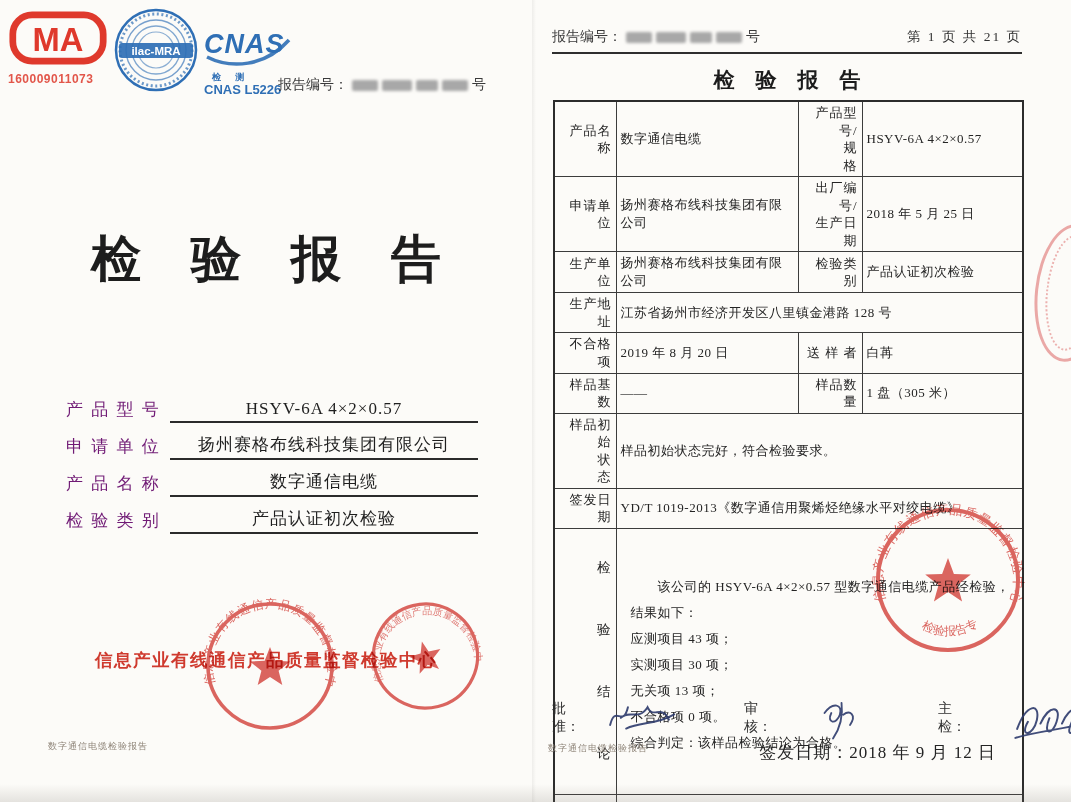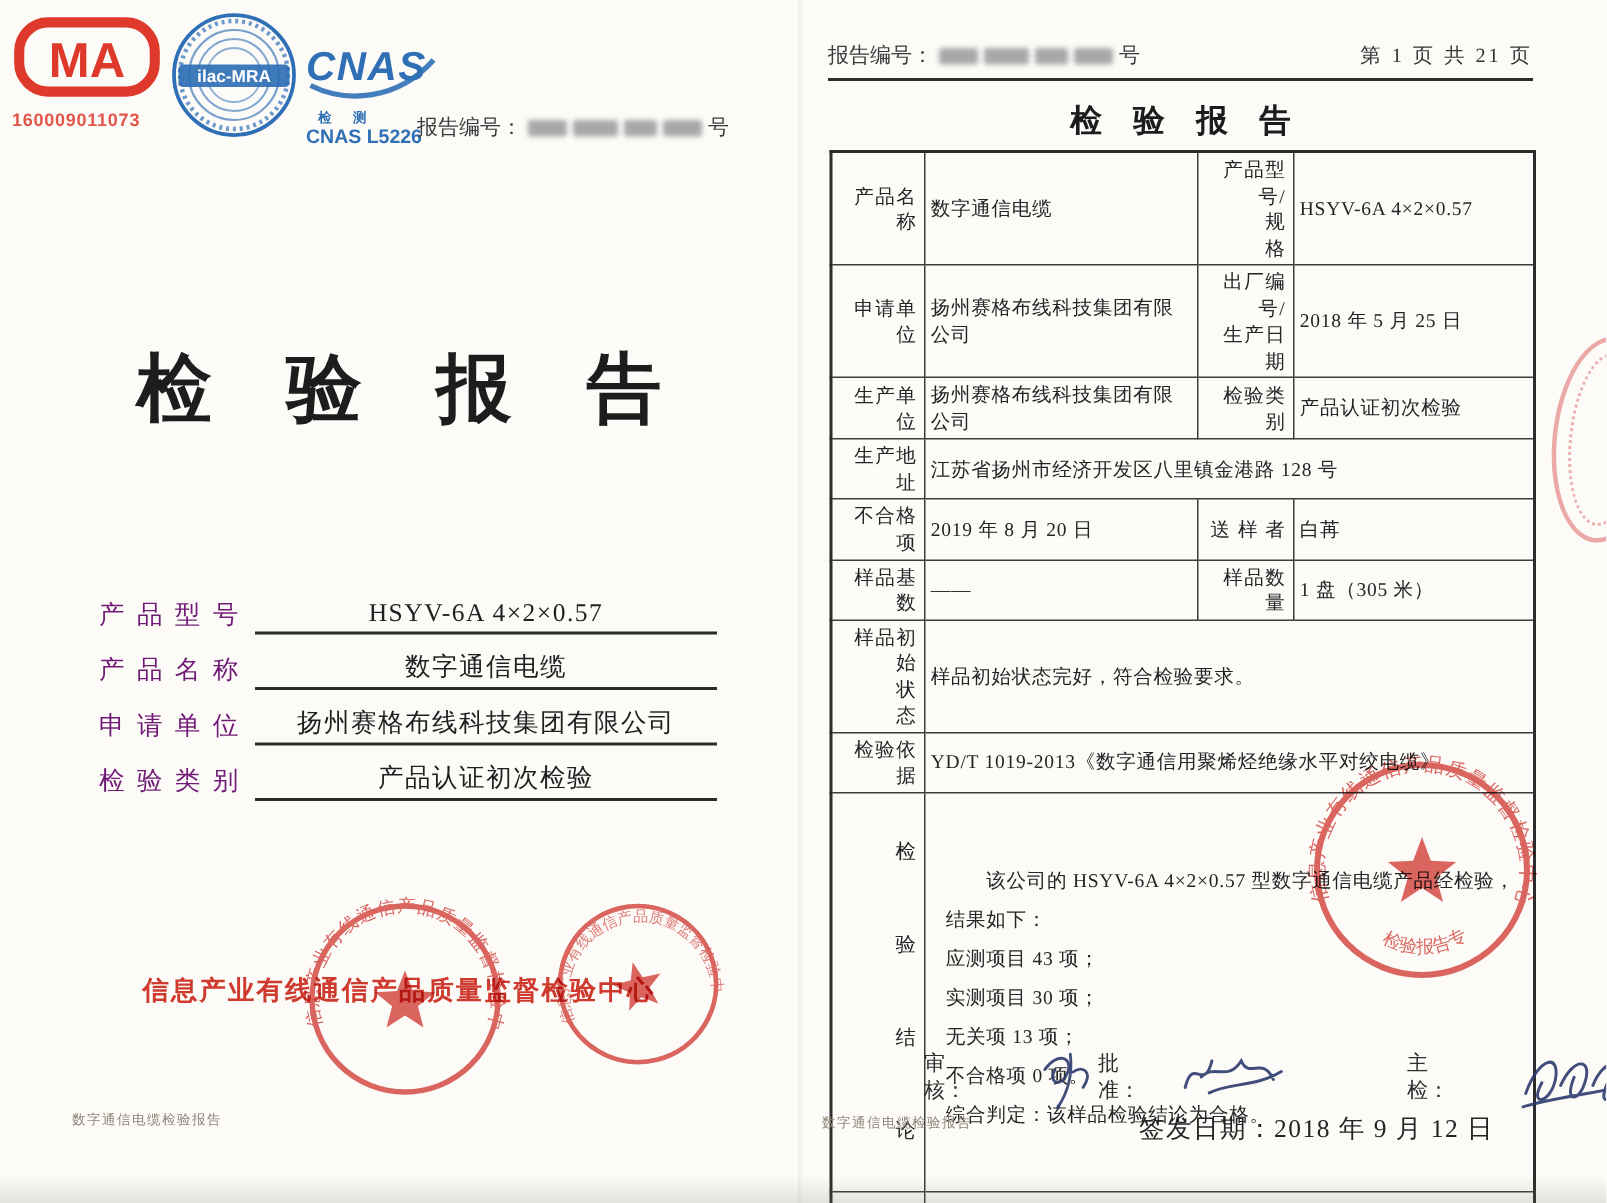--- a/index.html
+++ b/index.html
@@ -133,26 +133,26 @@
     </div>
 
     <div class="cover-title">检　验　报　告</div>
 
     <div class="cover-fields">
       <div class="cover-field">
         <span class="flabel">产 品 型 号</span>
         <span class="fline">HSYV-6A 4×2×0.57</span>
       </div>
       <div class="cover-field">
+        <span class="flabel">申 请 单 位</span>
+        <span class="fline">扬州赛格布线科技集团有限公司</span>
+      </div>
+      <div class="cover-field">
         <span class="flabel">产 品 名 称</span>
         <span class="fline">数字通信电缆</span>
-      </div>
-      <div class="cover-field">
-        <span class="flabel">申 请 单 位</span>
-        <span class="fline">扬州赛格布线科技集团有限公司</span>
       </div>
       <div class="cover-field">
         <span class="flabel">检 验 类 别</span>
         <span class="fline">产品认证初次检验</span>
       </div>
     </div>
 
     <div class="org-name">信息产业有线通信产品质量监督检验中心</div>
 
     <div class="stamp stamp-a">
@@ -245,21 +245,21 @@
         <td class="val">——</td>
         <td class="lab">样品数量</td>
         <td class="val">1 盘（305 米）</td>
       </tr>
       <tr style="height:40px">
         <td class="lab">样品初始
 状　　态</td>
         <td class="val" colspan="3">样品初始状态完好，符合检验要求。</td>
       </tr>
       <tr style="height:32px">
-        <td class="lab">检验依据</td>
+        <td class="lab">签发日期</td>
         <td class="val" colspan="3">YD/T 1019-2013《数字通信用聚烯烃绝缘水平对绞电缆》</td>
       </tr>
       <tr style="height:266px">
         <td class="lab concl-lab">检
 验
 结
 论</td>
         <td class="val concl-val" colspan="3">
           <div class="concl-lines">　　该公司的 HSYV-6A 4×2×0.57 型数字通信电缆产品经检验，结果如下：
 应测项目 43 项；
@@ -290,32 +290,32 @@
         <text font-size="12" class="stamp-red">
           <textPath href="#arcCb" startOffset="4">检验报告专用章</textPath>
         </text>
         <polygon class="stamp-red" points="80,58 85.9,73.9 102.8,74.6 89.5,85.1 94.1,101.4 80,92 65.9,101.4 70.5,85.1 57.2,74.6 74.1,73.9"></polygon>
       </svg>
     </div>
 
     <div class="edge-stamp"></div>
 
     <div class="sig-row">
+      <div class="sig-item">
+        <span>批准：</span>
+        <svg class="sig-1" width="86" height="46" viewBox="0 0 86 46">
+          <path d="M8,32 C14,8 22,36 28,12 M20,24 C30,14 40,28 50,12 C56,26 66,8 74,26 M26,36 C42,28 60,32 80,20" fill="none" stroke="#2c3a6b" stroke-width="2.2" stroke-linecap="round" opacity=".9"></path>
+        </svg>
+      </div>
       <div class="sig-item" style="margin-left:64px">
         <span>审核：</span>
         <svg class="sig-2" width="52" height="50" viewBox="0 0 52 50">
           <path d="M10,18 C20,4 32,8 28,20 C24,32 12,30 18,18 M30,6 C32,22 28,36 20,48 M32,20 C40,14 48,20 40,32" fill="none" stroke="#2c3a6b" stroke-width="2.2" stroke-linecap="round" opacity=".9"></path>
         </svg>
       </div>
-      <div class="sig-item">
-        <span>批准：</span>
-        <svg class="sig-1" width="86" height="46" viewBox="0 0 86 46">
-          <path d="M8,32 C14,8 22,36 28,12 M20,24 C30,14 40,28 50,12 C56,26 66,8 74,26 M26,36 C42,28 60,32 80,20" fill="none" stroke="#2c3a6b" stroke-width="2.2" stroke-linecap="round" opacity=".9"></path>
-        </svg>
-      </div>
       <div class="sig-item" style="margin-left:78px">
         <span>主检：</span>
         <svg class="sig-3" width="92" height="52" viewBox="0 0 92 52">
           <path d="M8,36 C18,8 34,6 30,26 C26,44 10,46 20,28 M34,30 C44,8 58,10 52,28 C48,42 36,44 44,24 M58,30 C66,10 82,8 76,28 C72,44 60,46 70,26 M6,46 C32,38 64,36 90,28" fill="none" stroke="#2c3a6b" stroke-width="2.2" stroke-linecap="round" opacity=".9"></path>
         </svg>
       </div>
     </div>
 
     <div class="footer-note footer-right">数字通信电缆检验报告</div>
   </div>

